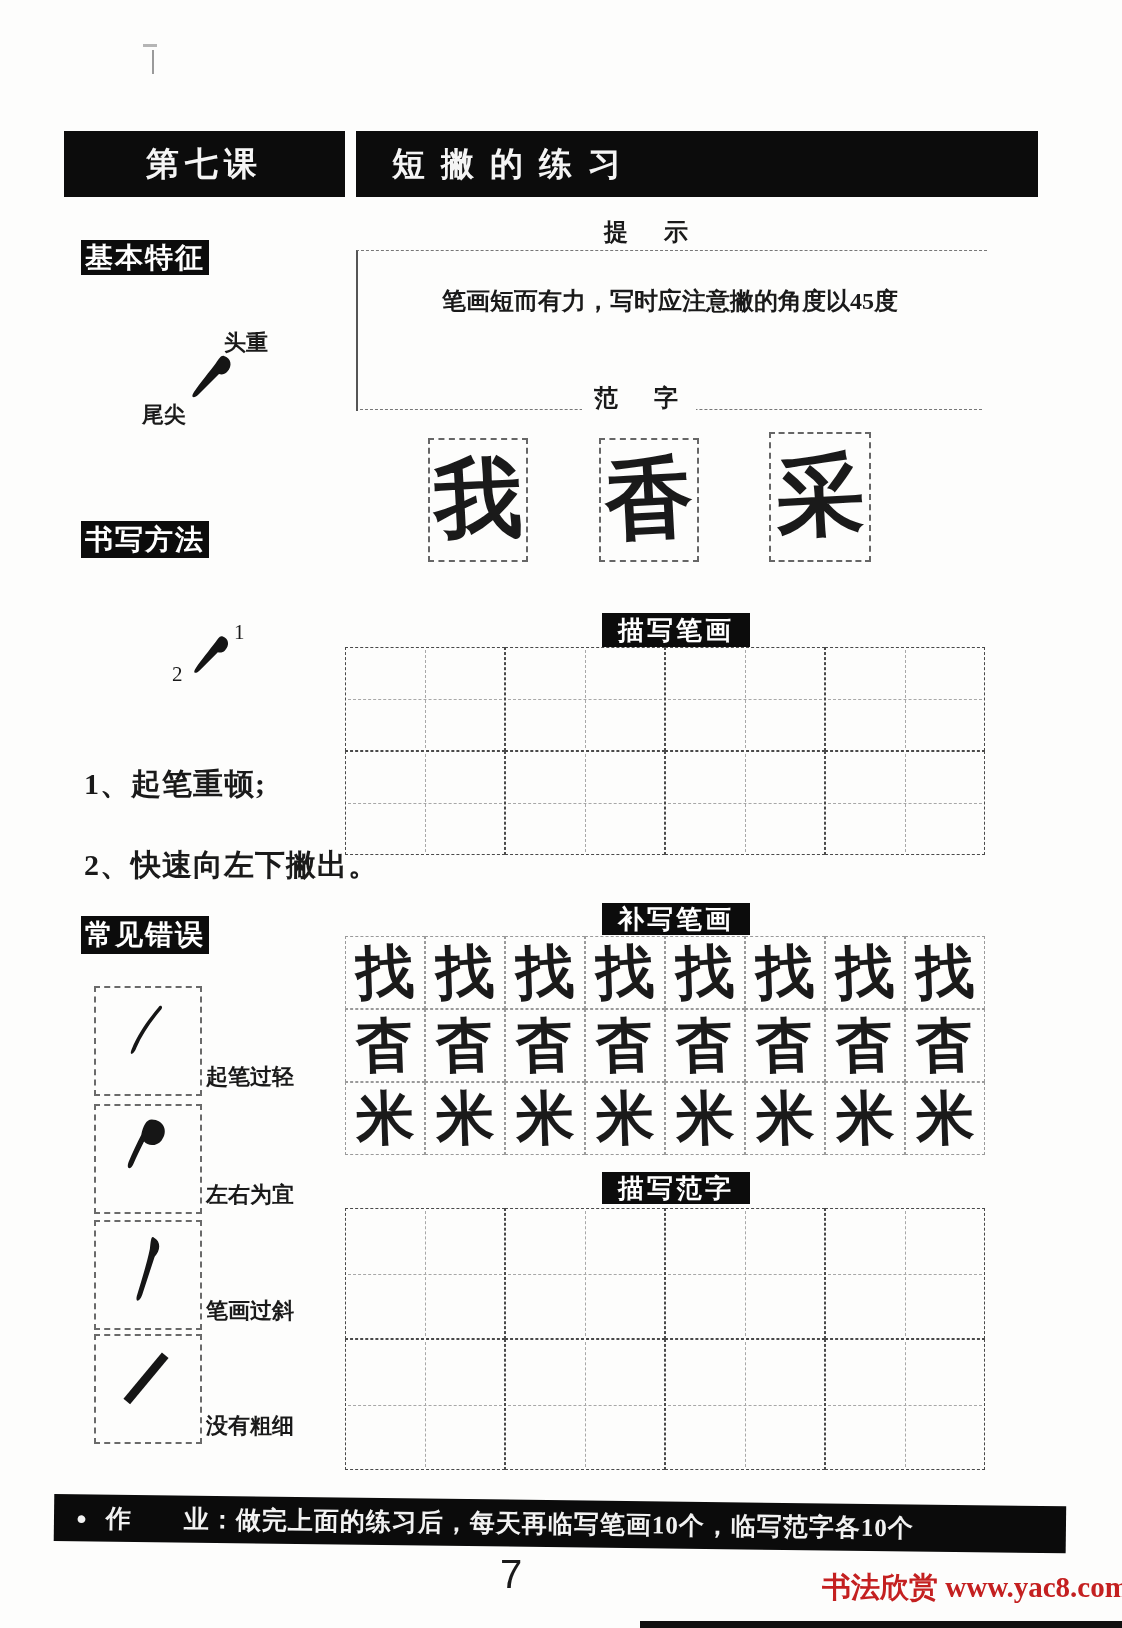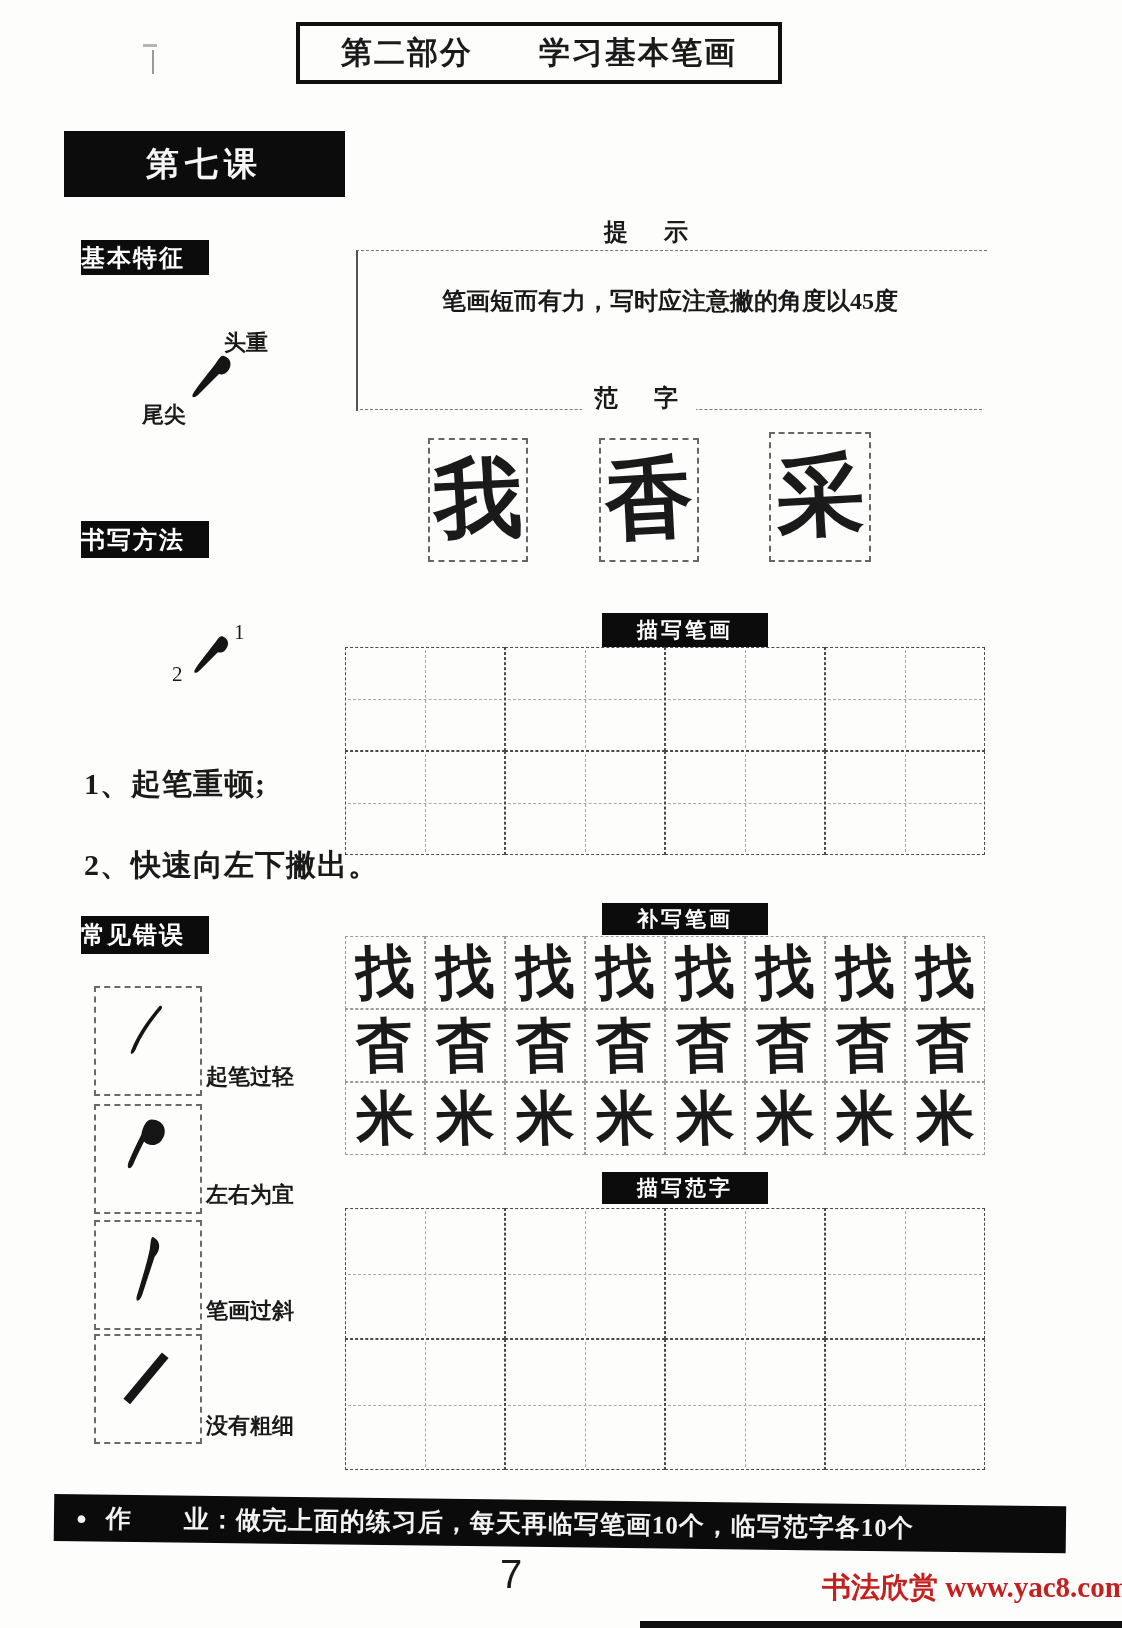--- a/index.html
+++ b/index.html
@@ -17,43 +17,43 @@
   .scan-tick{left:152px;top:50px;width:2px;height:24px;background:#9a9a9a;}
   .scan-dot{left:143px;top:44px;width:14px;height:3px;background:#b5b5b5;}
   
   .bar{background:#0c0c0c;color:#f5f5f5;display:flex;align-items:center;
        font-family:Liberation Sans, sans-serif;font-weight:bold;}
   .bar-lesson{left:64px;top:131px;width:281px;height:66px;justify-content:center;
       font-size:33px;letter-spacing:6px;}
   .bar-title{left:356px;top:131px;width:646px;height:66px;padding-left:36px;
       font-size:33px;letter-spacing:16px;}
   
-  .side-label{background:#0c0c0c;color:#fff;display:flex;align-items:center;justify-content:flex-start;
-      font-family:"Liberation Sans","DejaVu Sans",sans-serif;font-weight:bold;font-size:24px;letter-spacing:2px;}
+  .side-label{background:#0c0c0c;color:#fff;display:flex;align-items:center;justify-content:center;
+      font-family:"Liberation Sans","DejaVu Sans",sans-serif;font-weight:bold;font-size:28px;letter-spacing:2px;}
   .lbl-features{left:81px;top:240px;width:128px;height:35px;}
   .lbl-method{left:81px;top:521px;width:128px;height:37px;}
   .lbl-mistakes{left:81px;top:916px;width:128px;height:38px;}
   .anno{font-size:22px;font-weight:bold;}
   .step-num{font-size:21px;}
   .step-text{left:84px;font-size:30px;font-weight:bold;letter-spacing:1px;}
   
   .mistake-box{left:94px;width:104px;height:106px;border:2px dashed #6a6a6a;}
   .mistake-label{left:206px;font-size:22px;font-weight:bold;white-space:nowrap;}
   
   .section-title{font-size:24px;font-weight:bold;background:#fdfdfc;padding:0 12px;letter-spacing:6px;z-index:2;}
   .tip-box{left:356px;top:250px;width:629px;height:160px;border-left:2px solid #555;border-top:1px dashed #777;}
   .tip-text{left:398px;top:282px;width:575px;font-size:24px;line-height:39px;font-weight:bold;}
   .tip-line1{text-indent:44px;}
   .divider{border-top:1px dashed #777;}
   .model-divider{left:360px;top:409px;width:622px;}
   .model-box{width:96px;height:120px;border:2px dashed #666;display:flex;align-items:center;justify-content:center;}
   .model-char{font-size:88px;font-weight:bold;transform:rotate(-3deg);line-height:1;}
   .black-tag{background:#0c0c0c;color:#fff;display:flex;align-items:center;justify-content:center;
-      font-family:"Liberation Sans","DejaVu Sans",sans-serif;font-weight:bold;font-size:21px;letter-spacing:3px;
-      width:166px;height:34px;z-index:2;}
+      font-family:"Liberation Sans","DejaVu Sans",sans-serif;font-weight:bold;font-size:26px;letter-spacing:3px;
+      width:148px;height:34px;z-index:2;}
   
   .tgrid{display:grid;}
   #grid-trace-strokes{left:345px;top:647px;width:640px;height:208px;
       grid-template-rows:repeat(2,1fr);grid-template-columns:repeat(4,1fr);}
   #grid-trace-chars{left:345px;top:1208px;width:640px;height:262px;
       grid-template-rows:repeat(2,1fr);grid-template-columns:repeat(4,1fr);}
   .tcell{position:relative;border:1px dashed #4a4a4a;}
   .tcell .vl{position:absolute;left:50%;top:2px;bottom:2px;border-left:1px dashed #a8a8a8;}
   .tcell .hl{position:absolute;top:50%;left:2px;right:2px;border-top:1px dashed #a8a8a8;}
   
@@ -73,26 +73,26 @@
   svg{display:block;}
 </style>
 </head>
 <body>
 
 <div class="page">
 
   <div class="abs scan-dot"></div>
   <div class="abs scan-tick"></div>
 
-  <div class="abs title-box">
-    <span>第二部分　　学习基本笔画</span>
-  </div>
 
   <div class="abs bar bar-lesson">
     <span>第七课</span>
+  </div>
+  <div class="abs bar bar-title">
+    <span>短撇的练习</span>
   </div>
 
   <div class="abs side-label lbl-features">
     <span>基本特征</span>
   </div>
   <div class="abs anno" style="left:224px;top:328px;">头重</div>
   <div class="abs" style="left:183px;top:350px;">
     <svg width="52" height="52" viewBox="0 0 52 52">
       <path fill="#151515" d="M41 6 C48 8 50 16 44 22 C42 24 39 25 36 24 L16 44 C11 49 7 48 11 42 C17 33 27 21 33 13 C36 9 38 5 41 6 Z"></path>
     </svg>

